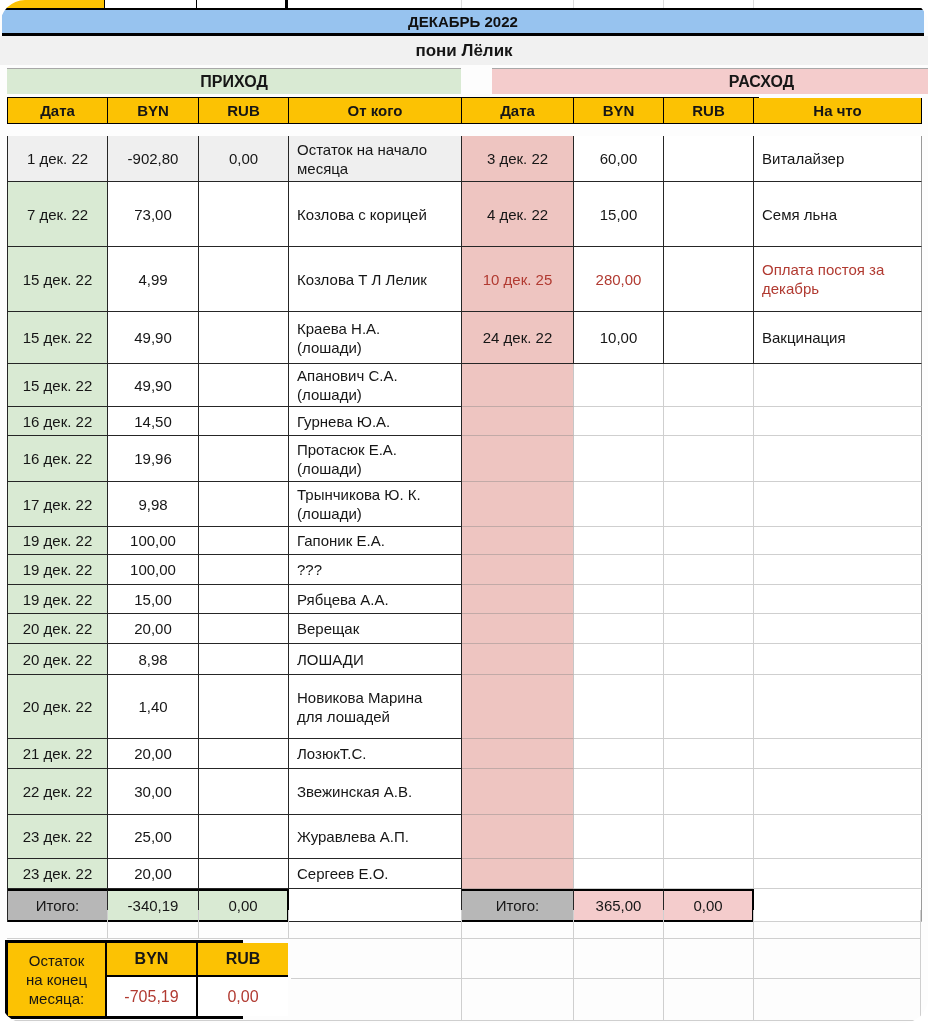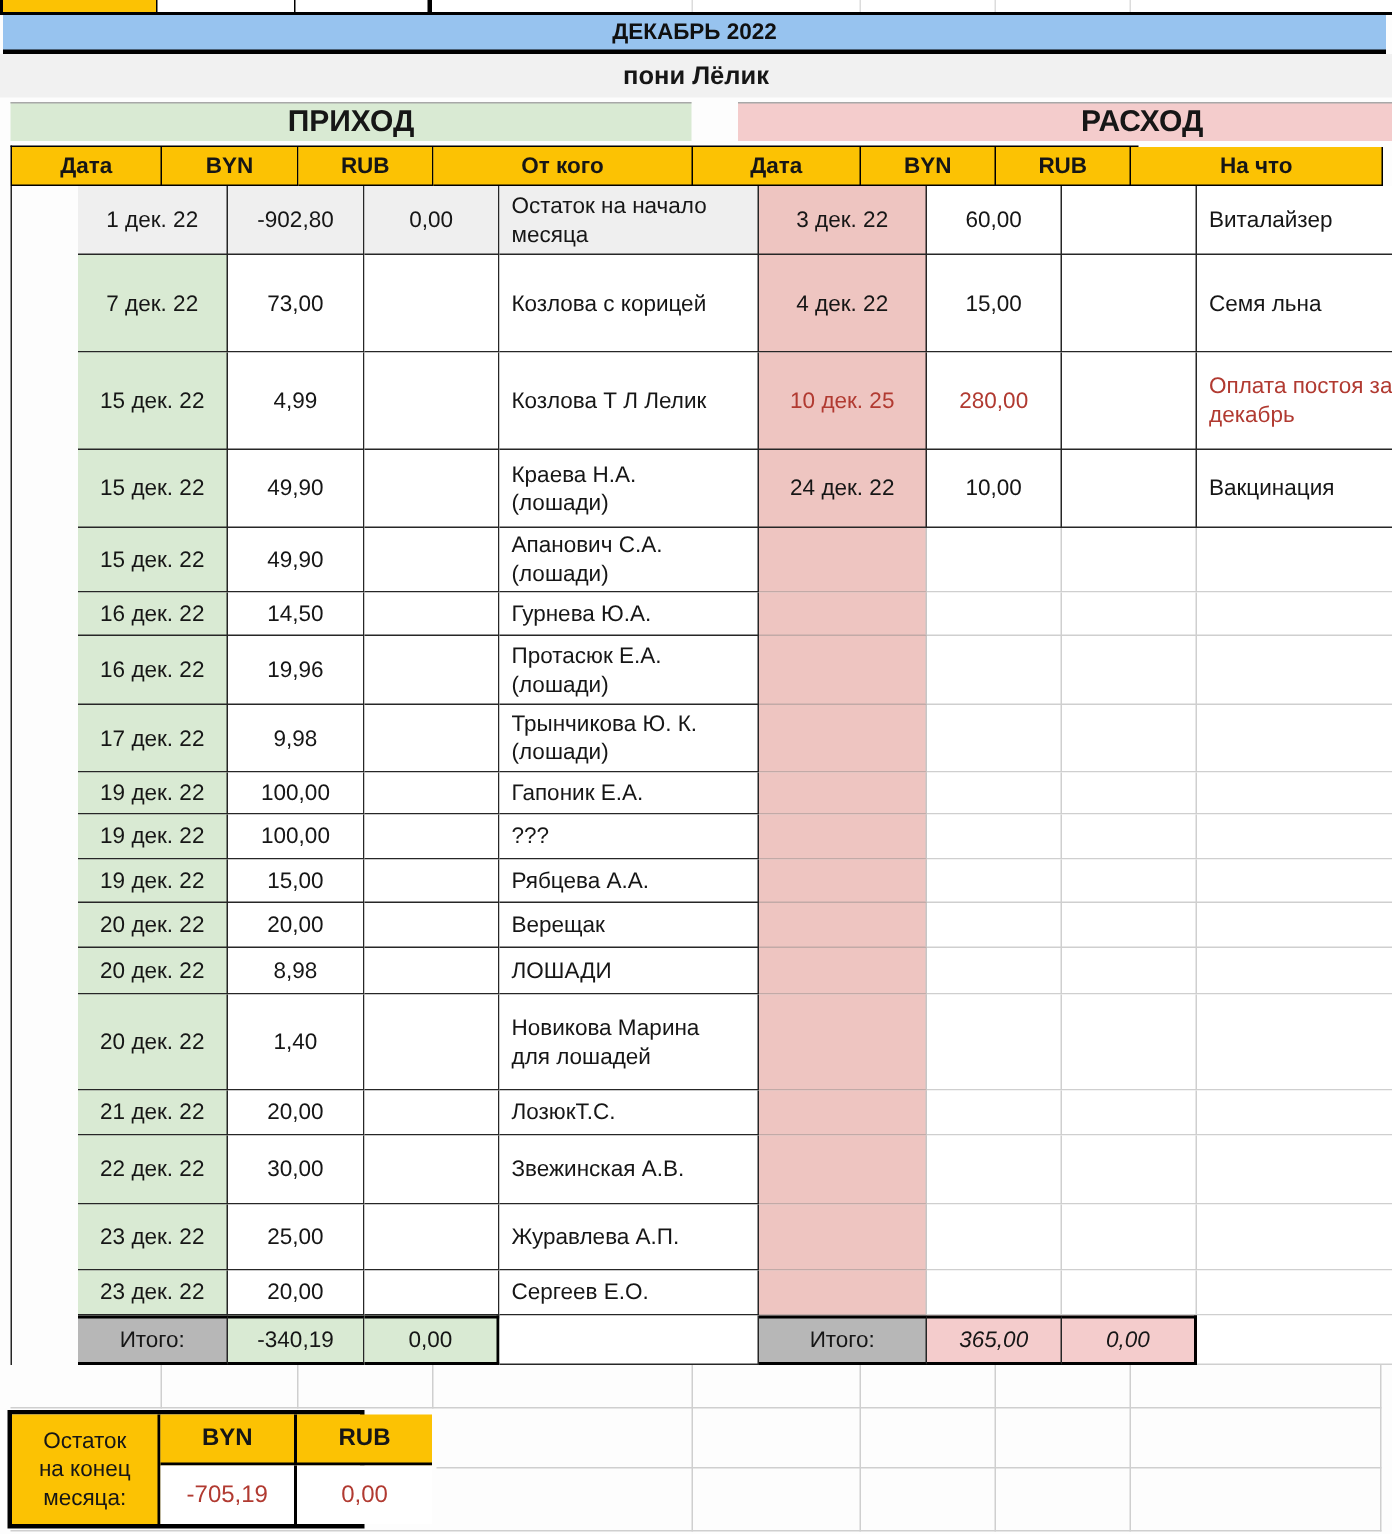--- a/index.html
+++ b/index.html
@@ -1,55 +1,55 @@
 <!DOCTYPE html>
 <html style="--yellow: #fcc203; --green: #d9ead3; --pink-light: #f4cccc; --pink-date: #eec5c1; --blue: #97c3ef; --gray-total: #b7b7b7; --gray-row: #efefef; --gray-sub: #f1f1f1; --red: #b13a31; --border-dark: #262626; --border-faint: #cfcfcf;"><head>
 <meta charset="utf-8">
 <style>
   html,body{margin:0;padding:0;background:#fff;}
   #screen{
     position:relative;width:928px;height:1023px;background:#fdfdfd;overflow:hidden;
-    font-family:"Liberation Sans","DejaVu Sans",sans-serif;color:#161616;
+    font-family:"Liberation Sans","DejaVu Sans",sans-serif;color:#161616;border-radius:25px;
   }
   .abs{position:absolute;}
   
   #top-strip{left:0;top:0;width:928px;height:8px;background:#fff;border-bottom:2px solid #000;}
   #top-strip .yellowfrag{position:absolute;left:2px;top:0;width:102px;height:8px;background:var(--yellow);}
   .vline{position:absolute;top:0;height:8px;}
   
   #banner{left:2px;top:10px;width:922px;height:23px;background:var(--blue);
     border-bottom:3px solid #000;display:flex;align-items:center;justify-content:center;
     font-weight:bold;font-size:15px;color:#101010;}
   
   #subtitle{left:0;top:36px;width:928px;height:29px;background:var(--gray-sub);
     display:flex;align-items:center;justify-content:center;font-weight:bold;font-size:17px;}
   
   .band{top:68px;height:25px;display:flex;align-items:center;justify-content:center;
-    font-weight:bold;font-size:20px;border-top:1px solid #a8a8a8;}
+    font-weight:bold;font-size:16px;border-top:1px solid #a8a8a8;}
   #band-income{left:7px;width:454px;background:var(--green);}
   #band-expense{left:477px;width:539px;background:var(--pink-light);margin-left:15px;}
   
   #colheads{left:7px;top:97px;width:752px;height:27px;display:grid;
     grid-template-columns:100px 91px 90px 173px 112px 90px 90px 168px;
     border-left:1px solid #000;border-top:1px solid #000;box-sizing:border-box;}
   #colheads .hcell{background:var(--yellow);border-right:1px solid #000;border-bottom:1px solid #000;
     display:flex;align-items:center;justify-content:center;font-weight:bold;font-size:15px;box-sizing:border-box;}
   
-  #ledger{left:7px;top:124px;width:914px;display:grid;
+  #ledger{left:7px;top:136px;width:914px;display:grid;
     grid-template-columns:100px 91px 90px 173px 112px 90px 90px 168px;
-    border-left:1px solid var(--border-dark);box-sizing:border-box;padding-left:44px;}
+    border-left:1px solid var(--border-dark);box-sizing:border-box;}
   .cell{box-sizing:border-box;display:flex;align-items:center;justify-content:center;
     font-size:15px;line-height:19px;overflow:hidden;}
   .cell.t-left{justify-content:flex-start;text-align:left;padding-left:8px;white-space:pre-line;}
   .b-dark{border-right:1px solid var(--border-dark);border-bottom:1px solid var(--border-dark);}
   .b-faint{border-right:1px solid var(--border-faint);border-bottom:1px solid var(--border-faint);}
   .b-pink{border-right:1px solid #c6c6c6;border-bottom:1px solid #c2aaa7;}
   .edge-r{border-right:1px solid #9a9a9a;}
   .bg-green{background:var(--green);} .bg-grayrow{background:var(--gray-row);}
-  .bg-pinkdate{background:var(--pink-date);} .bg-pinklight{background:var(--pink-light);font-style:italic;}
+  .bg-pinkdate{background:var(--pink-date);} .bg-pinklight{background:var(--pink-light);}
   .bg-graytotal{background:var(--gray-total);} .bg-white{background:#fff;}
   .red{color:var(--red);}
   .total-box{border-top:2px solid #000;border-bottom:2px solid #000;border-right:1px solid var(--border-dark);}
   .total-right{border-right:2px solid #000;}
   
   .gl{position:absolute;background:var(--border-faint);}
   
   #closing{left:5px;top:940px;width:238px;height:79px;border:3px solid #000;box-sizing:border-box;
     display:grid;grid-template-columns:99px 91px 90px;grid-template-rows:34px 39px;background:#fff;}
   #closing .ccell{box-sizing:border-box;display:flex;align-items:center;justify-content:center;}

